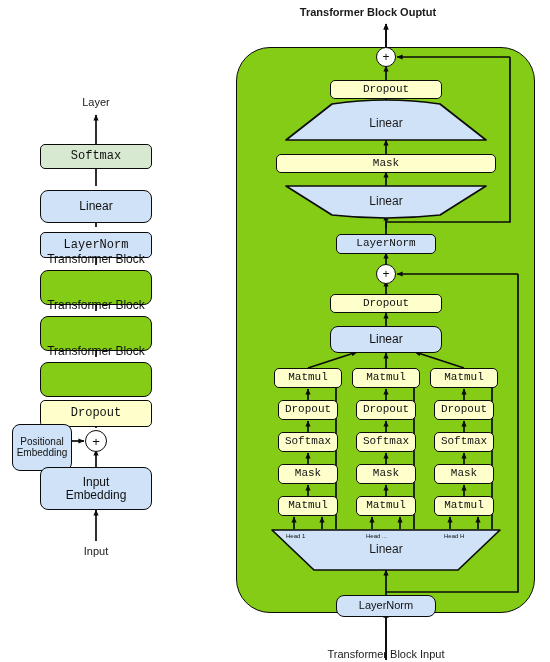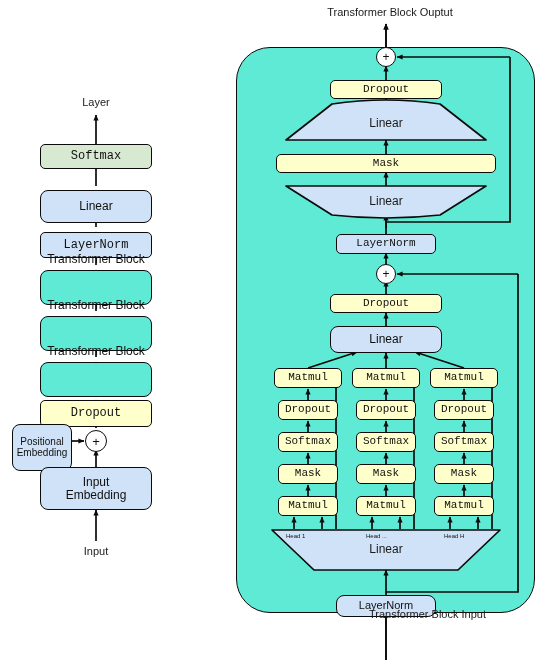--- a/index.html
+++ b/index.html
@@ -11,21 +11,21 @@
        text-align:center;pointer-events:none;}
   .node{position:absolute;box-sizing:border-box;display:flex;
         flex-direction:column;align-items:center;justify-content:center;
         border:1.6px solid #0b0b0b;color:#101010;text-align:center;
         line-height:1.05;}
   .node .t1{font-size:12px;}
   .node .t2{font-size:7px;margin-top:1px;color:#2a2a2a;}
   .blue{background:#cfe2f7;}
   .yellow{background:#ffffcc;}
   .green{background:#d8e9d2;}
-  .peach{background:#5eead4;gap:48px;}
+  .peach{background:#84cc16;gap:48px;}
   .r4{border-radius:5px;font-family:Liberation Mono, monospace;}
   .r7{border-radius:8px;}
   .small{font-size:10px;}
   .tiny{font-size:11px;}
   .headlbl{position:absolute;font-size:6px;color:#111;white-space:nowrap;}
 </style>
 </head>
 <body>
 
 <div id="diagram">
@@ -214,21 +214,21 @@
     <span>+</span>
   </div>
 
   <div class="node blue r7" style="left:40px;top:467px;width:112px;height:43px;z-index:3;">
     <span class="t1">Input</span>
     <span class="t1">Embedding</span>
   </div>
 
   <div class="lbl" style="left:46px;top:545px;width:100px;z-index:3;">Input</div>
 
-  <div class="lbl" style="left:290px;top:6px;width:200px;z-index:3;">Transformer Block Ouptut</div>
+  <div class="lbl" style="left:268px;top:6px;width:200px;z-index:3;font-weight:bold;">Transformer Block Ouptut</div>
 
   <div class="node" style="left:376px;top:47px;width:20px;height:20px;border-radius:50%;
               background:#ffffff;font-size:12px;line-height:1;z-index:3;">
     <span>+</span>
   </div>
 
   <div class="node yellow r4" style="left:330px;top:80px;width:112px;height:19px;z-index:3;">
     <span class="tiny">Dropout</span>
   </div>
 
@@ -307,15 +307,15 @@
     <span class="tiny">Matmul</span>
   </div>
   <div class="headlbl" style="left:444px;top:533px;z-index:4;">Head H</div>
 
   <div class="lbl" style="left:336px;top:542px;width:100px;font-size:12px;z-index:4;">Linear</div>
 
   <div class="node blue r7" style="left:336px;top:595px;width:100px;height:22px;z-index:3;">
     <span class="tiny">LayerNorm</span>
   </div>
 
-  <div class="lbl" style="left:286px;top:608px;width:200px;z-index:3;text-align:right;">Transformer Block Input</div>
+  <div class="lbl" style="left:286px;top:648px;width:200px;z-index:3;">Transformer Block Input</div>
 
 </div>
 
 </body></html>

